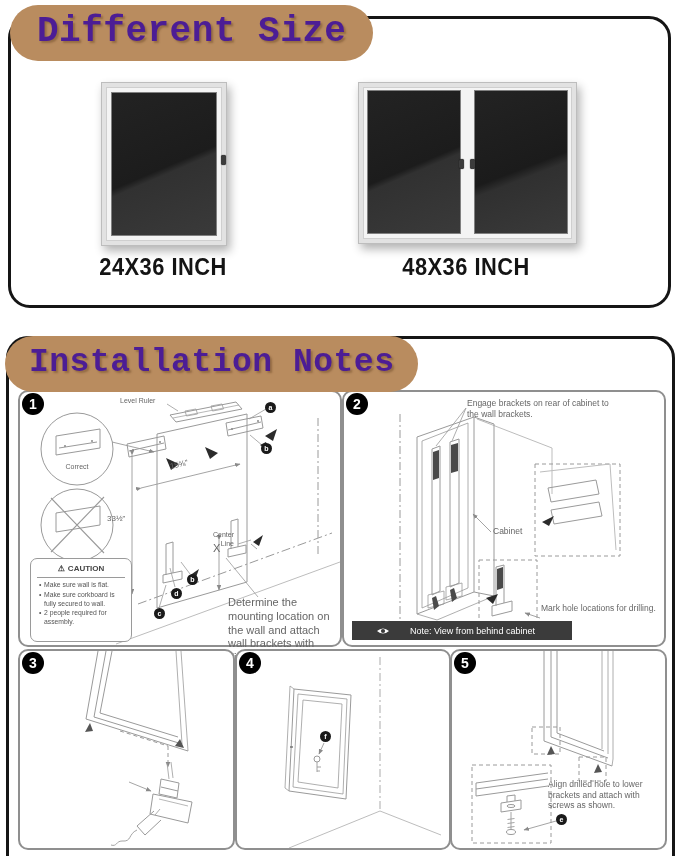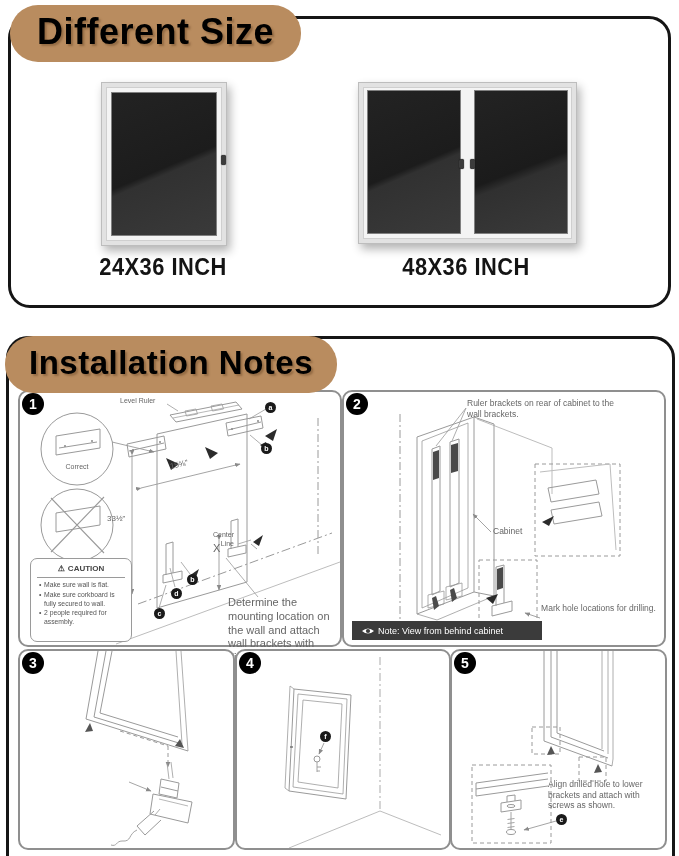--- a/index.html
+++ b/index.html
@@ -3,22 +3,22 @@
 <meta charset="utf-8">
 <style>
   html,body{margin:0;padding:0;background:#fff;}
   .canvas{position:relative;width:679px;height:856px;background:#fff;overflow:hidden;
           font-family:"Liberation Sans",sans-serif;color:#222;}
   
   .sbox{position:absolute;border:3px solid #151515;border-radius:22px;background:#fff;}
   #size-box{left:8px;top:16px;width:657px;height:286px;}
   #install-box{left:6px;top:336px;width:663px;height:540px;}
   
-  .badge{position:absolute;background:#b98c5f;color:#000000;font-weight:bold;border-radius:28px;
-         z-index:6;text-shadow:2px 2px 2px rgba(80,50,20,.35);letter-spacing:.5px;white-space:nowrap;}
+  .badge{position:absolute;background:#b98c5f;color:#4c1d95;font-weight:bold;border-radius:28px;
+         z-index:6;text-shadow:2px 2px 2px rgba(80,50,20,.35);letter-spacing:.5px;white-space:nowrap;font-family:Liberation Mono, monospace;}
   .badge.b1{left:10px;top:5px;font-size:36px;padding:6px 27px 9px;}
   .badge.b2{left:5px;top:336px;font-size:33px;padding:8px 24px 11px;}
   
   .board{position:absolute;background:linear-gradient(#eceffe0,#dcdcdc);background:#e2e2e2;
          border:1px solid #bdbdbd;box-shadow:3px 5px 9px rgba(0,0,0,.3);}
   .board .mid{position:absolute;inset:4px;background:#f4f4f4;border:1px solid #cfcfcf;}
   .glass{position:absolute;border:1px solid #808080;
          background:linear-gradient(337deg,#3a3a3a 0%,#313131 44%,#1c1c1c 48%,#232323 100%);}
   .lock{position:absolute;width:5px;height:10px;background:#3c3c3c;border-radius:2px;box-shadow:0 0 1px #000;}
   .size-label{position:absolute;font-weight:bold;font-size:23px;color:#141414;text-align:center;
@@ -35,21 +35,21 @@
   .caution{position:absolute;left:10px;top:166px;width:100px;height:82px;border:1px solid #9a9a9a;
            border-radius:7px;background:#fff;z-index:3;color:#555;}
   .caution .cap{display:flex;align-items:center;justify-content:center;gap:3px;font-weight:bold;
                 font-size:8px;padding-top:5px;color:#444;}
   .caution .rule{border-top:1px solid #9a9a9a;margin:4px 6px 3px;}
   .caution ul{margin:0;padding:0 4px 0 8px;list-style:none;font-size:6.8px;line-height:1.3;}
   .caution li{position:relative;padding-left:5px;margin-bottom:1px;}
   .caution li::before{content:"•";position:absolute;left:0;top:0;}
   
   .notebar{position:absolute;left:8px;top:229px;width:172px;height:19px;background:#3b3b3b;color:#fff;
-           font-size:9px;display:flex;align-items:center;gap:3px;padding:0 9px;z-index:3;white-space:nowrap;}
+           font-size:9px;display:flex;align-items:center;gap:20px;padding:0 24px;z-index:3;white-space:nowrap;}
 </style>
 </head>
 <body>
 
 <div class="canvas">
 
   <div class="sbox" id="size-box"></div>
   <div class="badge b1">
     <span>Different Size</span>
   </div>
@@ -186,23 +186,23 @@
         <path d="M107,53 L114,51 L114,79 L107,81 Z"></path>
         <path d="M88,206 L92,204 L95,214 L90,218 Z"></path>
         <path d="M106,198 L110,196 L113,206 L108,210 Z"></path>
         <path d="M153,177 L159,175 L159,196 L153,198 Z"></path>
       </g>
       <g fill="#2b2b2b">
         <polygon points="198,130 210,124 205,134"></polygon>
         <polygon points="142,206 154,202 149,212"></polygon>
       </g>
     </svg>
-    <div class="dlabel" style="left:123px;top:6px;width:155px;font-size:8.5px;">Ruler brackets on rear of cabinet to the wall brackets.</div>
+    <div class="dlabel" style="left:123px;top:6px;width:155px;font-size:8.5px;">Engage brackets on rear of cabinet to the wall brackets.</div>
     <div class="dlabel" style="left:149px;top:134px;font-size:8.5px;">Cabinet</div>
-    <div class="dlabel" style="left:197px;top:211px;width:115px;font-size:8.5px;text-align:center;">Mark hole locations for drilling.</div>
+    <div class="dlabel" style="left:197px;top:211px;width:115px;font-size:8.5px;">Mark hole locations for drilling.</div>
     <div class="notebar">
       <svg width="14" height="10" viewBox="0 0 14 10">
         <path d="M1,5 Q7,0 13,5 Q7,10 1,5 Z" fill="#ffffff"></path>
         <circle cx="7" cy="5" r="2.1" fill="#3b3b3b"></circle>
       </svg>
       <span>Note: View from behind cabinet</span>
     </div>
   </div>
 
   <div class="panel" style="left:18px;top:649px;width:213px;height:197px;">

